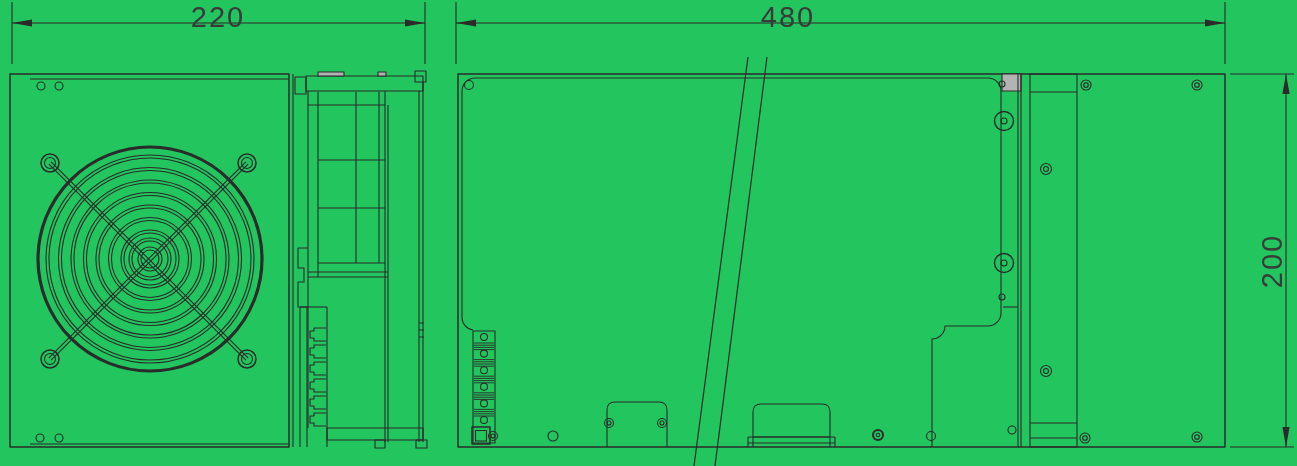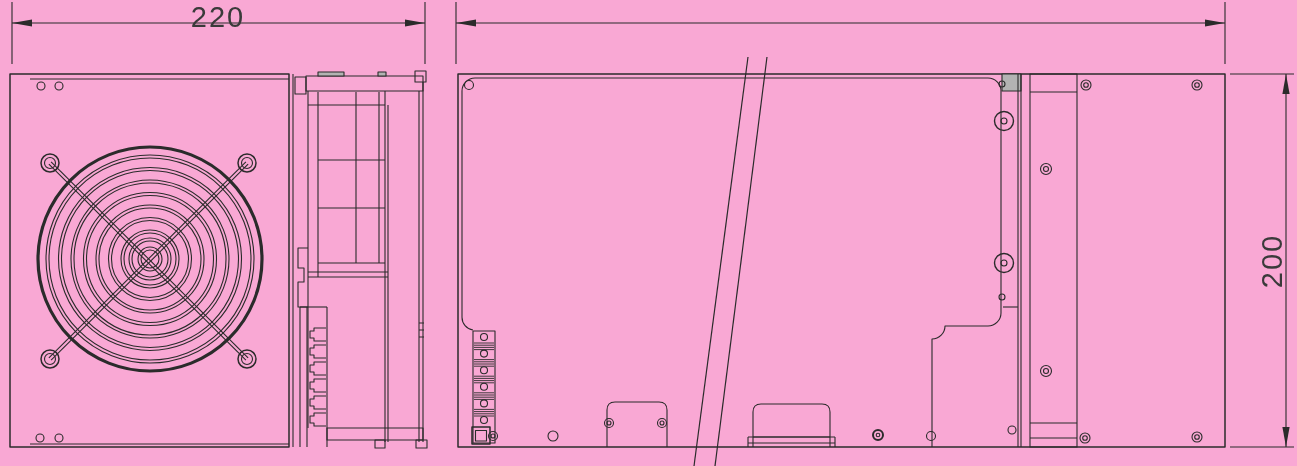--- a/index.html
+++ b/index.html
@@ -1,19 +1,19 @@
 <!DOCTYPE html>
 <html><head>
 <meta charset="utf-8">
 <style>
   html,body{margin:0;padding:0;background:#fff;}
   .canvas{
     position:relative;
     width:1297px;height:466px;
-    background:#f9a8d4;
+    background:#22c55e;
     font-family:"Liberation Sans", sans-serif;
     overflow:hidden;
   }
   .canvas svg{position:absolute;left:0;top:0;}
   .dim-label{
     position:absolute;
     width:80px;height:32px;
     text-align:center;
     font-size:29px;
     line-height:32px;
@@ -233,16 +233,17 @@
       <g stroke-width="1.2">
         <path d="M748,57 L694,466"></path>
         <path d="M767,57 L715,466"></path>
       </g>
     </g>
   </g>
 </svg>
 
 <div class="dim-label" style="left:178px;top:1px;">220</div>
 
+<div class="dim-label" style="left:748px;top:1px;">480</div>
 
 <div class="dim-label vertical" style="left:1232px;top:245px;">200</div>
 
 </div>
 
 </body></html>

